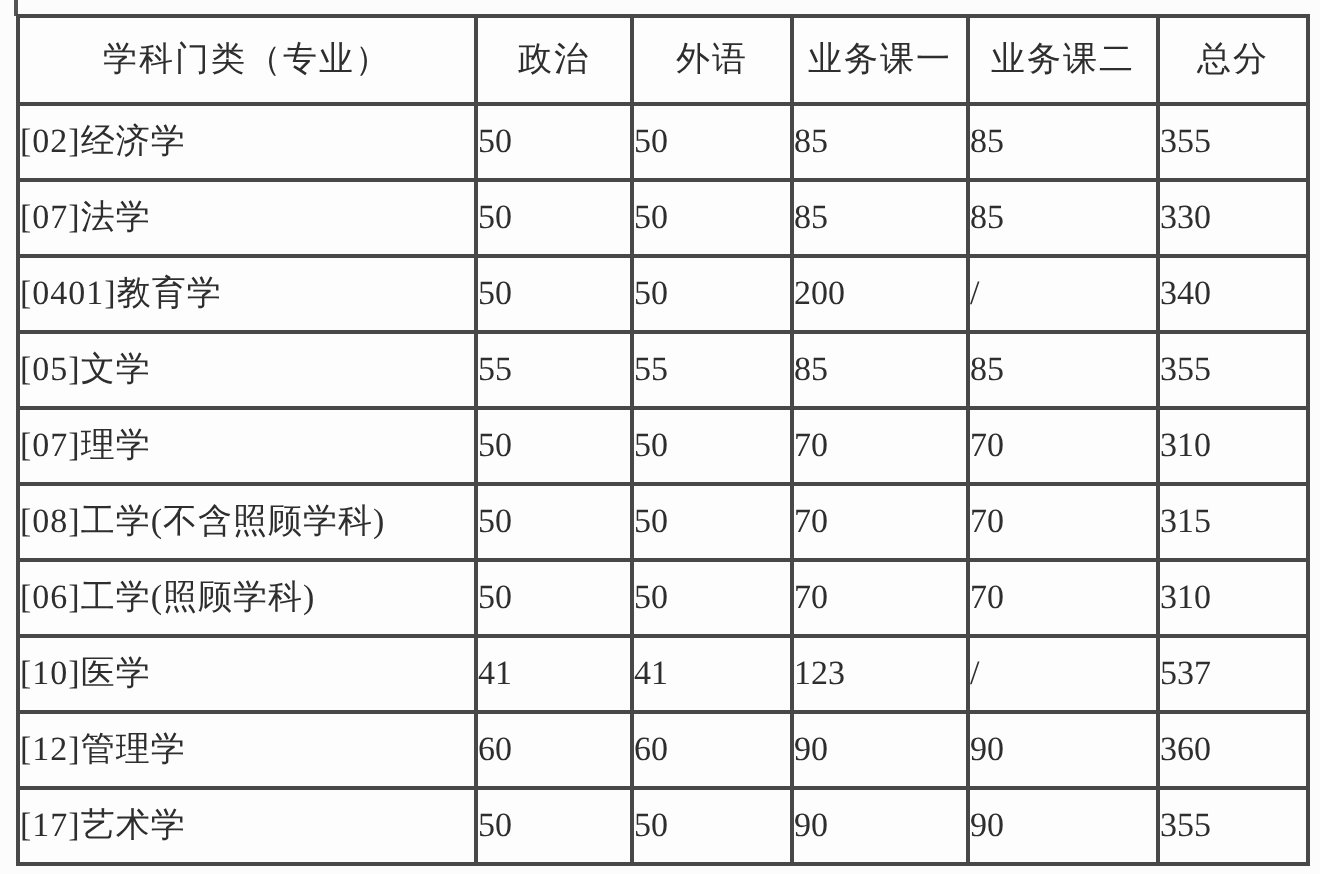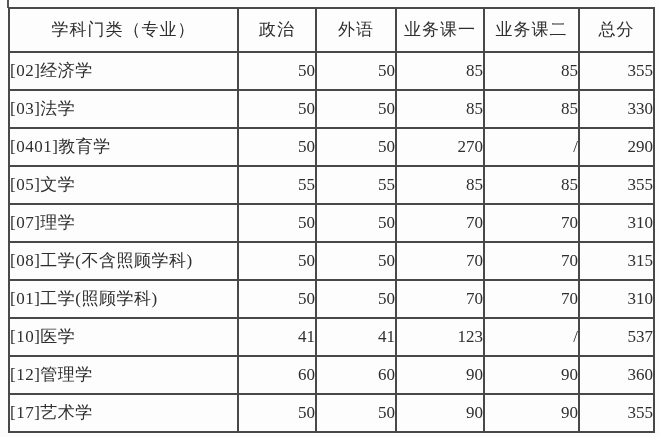--- a/index.html
+++ b/index.html
@@ -39,21 +39,21 @@
     font-size: 17px;
     font-weight: normal;
     padding: 0;
     line-height: 1.1;
     overflow: hidden;
     white-space: nowrap;
   }
   thead tr { height: 44px; }
   tbody tr { height: 38px; }
   th { text-align: center; letter-spacing: 1px; }
-  td.num { text-align: right; }
+  td.num { text-align: left; }
   td.cat {
     text-align: left;
     padding-left: 4px;
     letter-spacing: 0.5px;
   }
 </style>
 </head>
 <body>
 
 <div class="crop-stub"></div>
@@ -80,34 +80,34 @@
   <tbody>
       <tr>
         <td class="cat">[02]经济学</td>
         <td class="num">50</td>
         <td class="num">50</td>
         <td class="num">85</td>
         <td class="num">85</td>
         <td class="num">355</td>
       </tr>
       <tr>
-        <td class="cat">[03]法学</td>
+        <td class="cat">[07]法学</td>
         <td class="num">50</td>
         <td class="num">50</td>
         <td class="num">85</td>
         <td class="num">85</td>
         <td class="num">330</td>
       </tr>
       <tr>
         <td class="cat">[0401]教育学</td>
         <td class="num">50</td>
         <td class="num">50</td>
-        <td class="num">270</td>
+        <td class="num">200</td>
         <td class="num">/</td>
-        <td class="num">290</td>
+        <td class="num">340</td>
       </tr>
       <tr>
         <td class="cat">[05]文学</td>
         <td class="num">55</td>
         <td class="num">55</td>
         <td class="num">85</td>
         <td class="num">85</td>
         <td class="num">355</td>
       </tr>
       <tr>
@@ -120,21 +120,21 @@
       </tr>
       <tr>
         <td class="cat">[08]工学(不含照顾学科)</td>
         <td class="num">50</td>
         <td class="num">50</td>
         <td class="num">70</td>
         <td class="num">70</td>
         <td class="num">315</td>
       </tr>
       <tr>
-        <td class="cat">[01]工学(照顾学科)</td>
+        <td class="cat">[06]工学(照顾学科)</td>
         <td class="num">50</td>
         <td class="num">50</td>
         <td class="num">70</td>
         <td class="num">70</td>
         <td class="num">310</td>
       </tr>
       <tr>
         <td class="cat">[10]医学</td>
         <td class="num">41</td>
         <td class="num">41</td>

